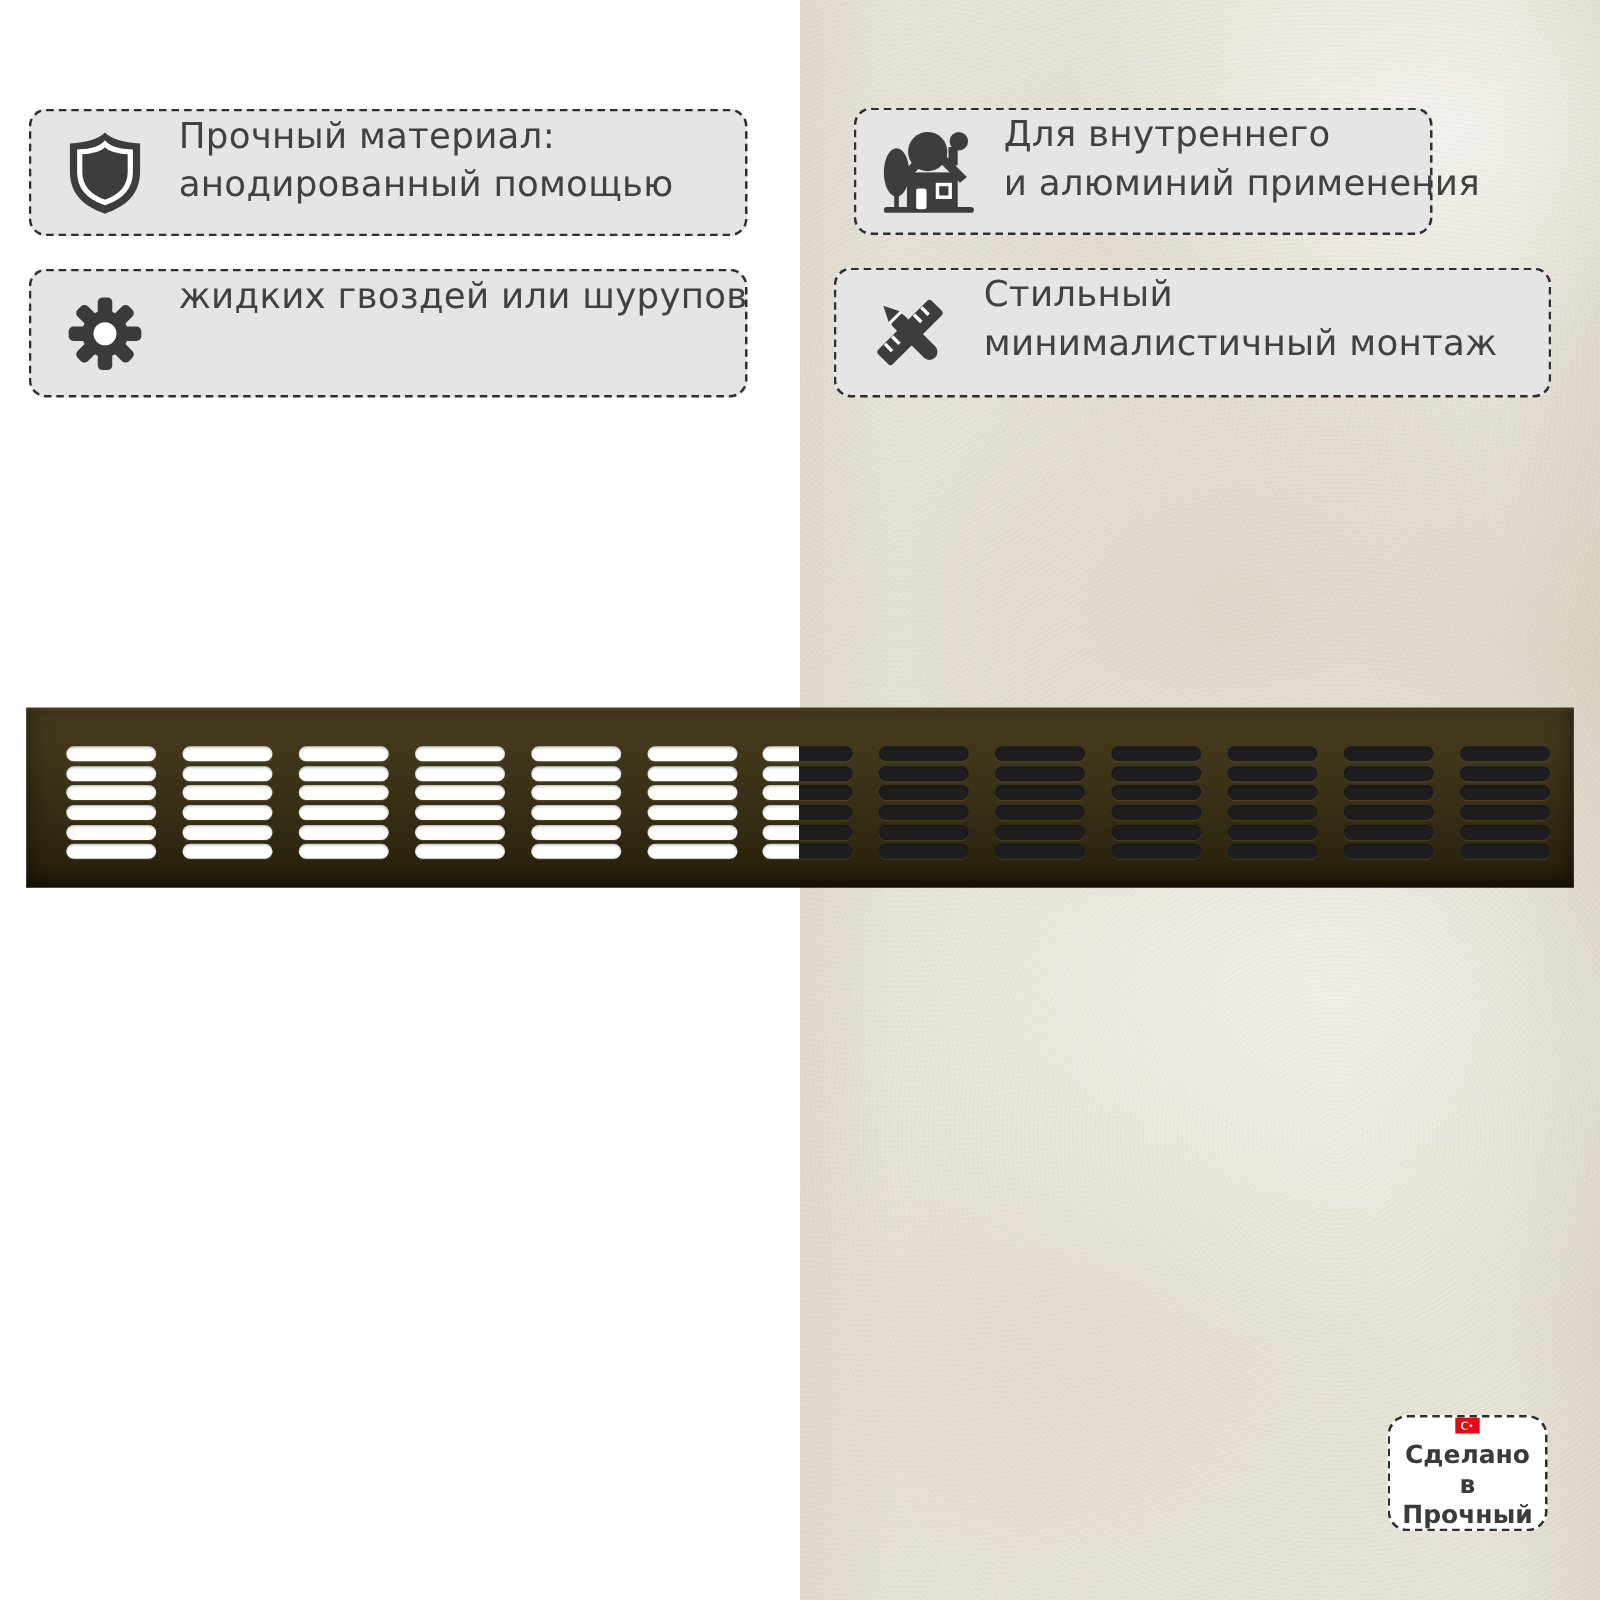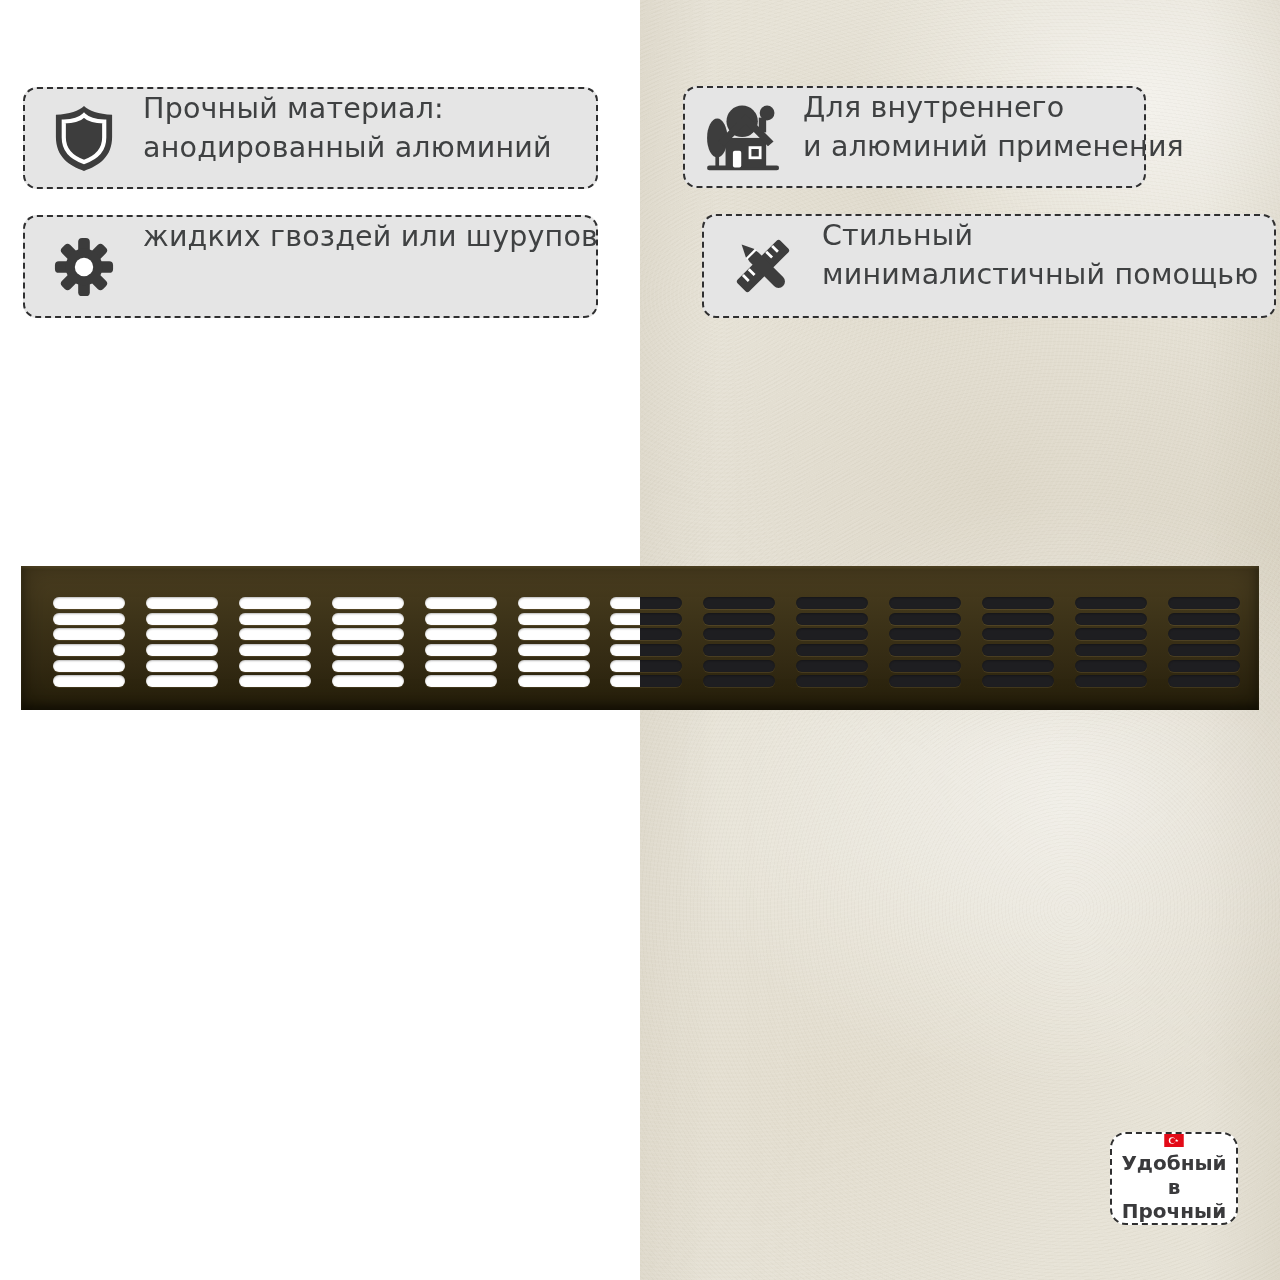--- a/index.html
+++ b/index.html
@@ -27,21 +27,21 @@
       repeating-radial-gradient(circle at 67% 71%, rgba(158,148,128,.08) 0 1px, rgba(0,0,0,0) 1px 3.5px);
   }
   
   .feature-box{
     position:absolute;background:#e5e5e5;border:2px dashed #2f2f30;border-radius:14px;
     display:flex;box-sizing:border-box;
   }
   #fb1{left:23px;top:87px;width:575px;height:102px;}
   #fb2{left:23px;top:215px;width:575px;height:103px;}
   #fb3{left:683px;top:86px;width:463px;height:102px;}
-  #fb4{left:702px;top:214px;width:574px;height:104px;}
+  #fb4{left:667px;top:214px;width:574px;height:104px;}
   .icon-wrap{flex:0 0 118px;display:flex;justify-content:center;align-items:center;}
   .feature-text{font-size:28.5px;line-height:39px;color:#3f4142;letter-spacing:.2px;white-space:nowrap;}
   
   .grille{
     position:absolute;left:21px;top:566px;width:1238px;height:144px;
     background:linear-gradient(180deg,#4b3e20 0%,#3e3419 35%,#332a13 68%,#251e09 100%);
     box-shadow:inset 0 0 28px rgba(0,0,0,.35), inset 0 2px 3px rgba(150,128,70,.28), inset 0 -5px 9px rgba(0,0,0,.38);
   }
   .slot{
     position:absolute;width:72px;height:12px;border-radius:6px;
@@ -68,21 +68,21 @@
     <span class="icon-wrap">
       <svg class="svg-icon" width="62" height="68" viewBox="0 0 64 70">
         <path fill="#3d3d3d" d="M32 2 C37 7 47 10.5 61 11 L61 34 C61 54 48 63.5 32 69 C16 63.5 3 54 3 34 L3 11 C17 10.5 27 7 32 2 Z"></path>
         <g transform="translate(32 36) scale(0.72) translate(-32 -36)">
           <path fill="#3d3d3d" stroke="#ffffff" stroke-width="6" d="M32 2 C37 7 47 10.5 61 11 L61 34 C61 54 48 63.5 32 69 C16 63.5 3 54 3 34 L3 11 C17 10.5 27 7 32 2 Z"></path>
         </g>
       </svg>
     </span>
     <div class="feature-text">
       <div>Прочный материал:</div>
-      <div>анодированный алюминий</div>
+      <div>анодированный помощью</div>
     </div>
   </div>
 
   <div class="feature-box" id="fb2">
     <span class="icon-wrap">
       <svg class="svg-icon" width="62" height="62" viewBox="0 0 64 64">
         <g fill="#3b3b3b">
           <rect x="26" y="2" width="12" height="60" rx="4"></rect>
           <rect x="26" y="2" width="12" height="60" rx="4" transform="rotate(45 32 32)"></rect>
           <rect x="26" y="2" width="12" height="60" rx="4" transform="rotate(90 32 32)"></rect>
@@ -136,21 +136,21 @@
         </g>
         <g transform="rotate(-45 36 36)">
           <rect x="29" y="15" width="14" height="52" rx="7" fill="#3d3d3d"></rect>
           <polygon points="29,17 43,17 36,3" fill="#3d3d3d"></polygon>
           <rect x="29" y="16.5" width="14" height="2.5" fill="#ffffff"></rect>
         </g>
       </svg>
     </span>
     <div class="feature-text">
       <div>Стильный</div>
-      <div>минималистичный помощью</div>
+      <div>минималистичный монтаж</div>
     </div>
   </div>
 
   <div class="grille">
     <div id="grille-slots">
         <div class="slot" style="left: 32px; top: 31px; background: rgb(255, 255, 255);"></div>
         <div class="slot" style="left: 32px; top: 46.7px; background: rgb(255, 255, 255);"></div>
         <div class="slot" style="left: 32px; top: 62.3px; background: rgb(255, 255, 255);"></div>
         <div class="slot" style="left: 32px; top: 78px; background: rgb(255, 255, 255);"></div>
         <div class="slot" style="left: 32px; top: 93.6px; background: rgb(255, 255, 255);"></div>
@@ -231,18 +231,18 @@
   </div>
 
   <div class="badge">
     <svg class="badge-flag" viewBox="0 0 60 40">
       <rect width="60" height="40" fill="#e30a17"></rect>
       <circle cx="24" cy="20" r="10" fill="#ffffff"></circle>
       <circle cx="26.5" cy="20" r="8" fill="#e30a17"></circle>
       <polygon fill="#ffffff" points="38.5,14.5 39.79,18.22 43.73,18.30 40.59,20.68 41.73,24.45 38.5,22.2 35.27,24.45 36.41,20.68 33.27,18.30 37.21,18.22"></polygon>
     </svg>
     <div class="badge-text">
-      <div>Удобный</div>
+      <div>Сделано</div>
       <div>в Прочный</div>
     </div>
   </div>
 
 </div>
 
 </body></html>

